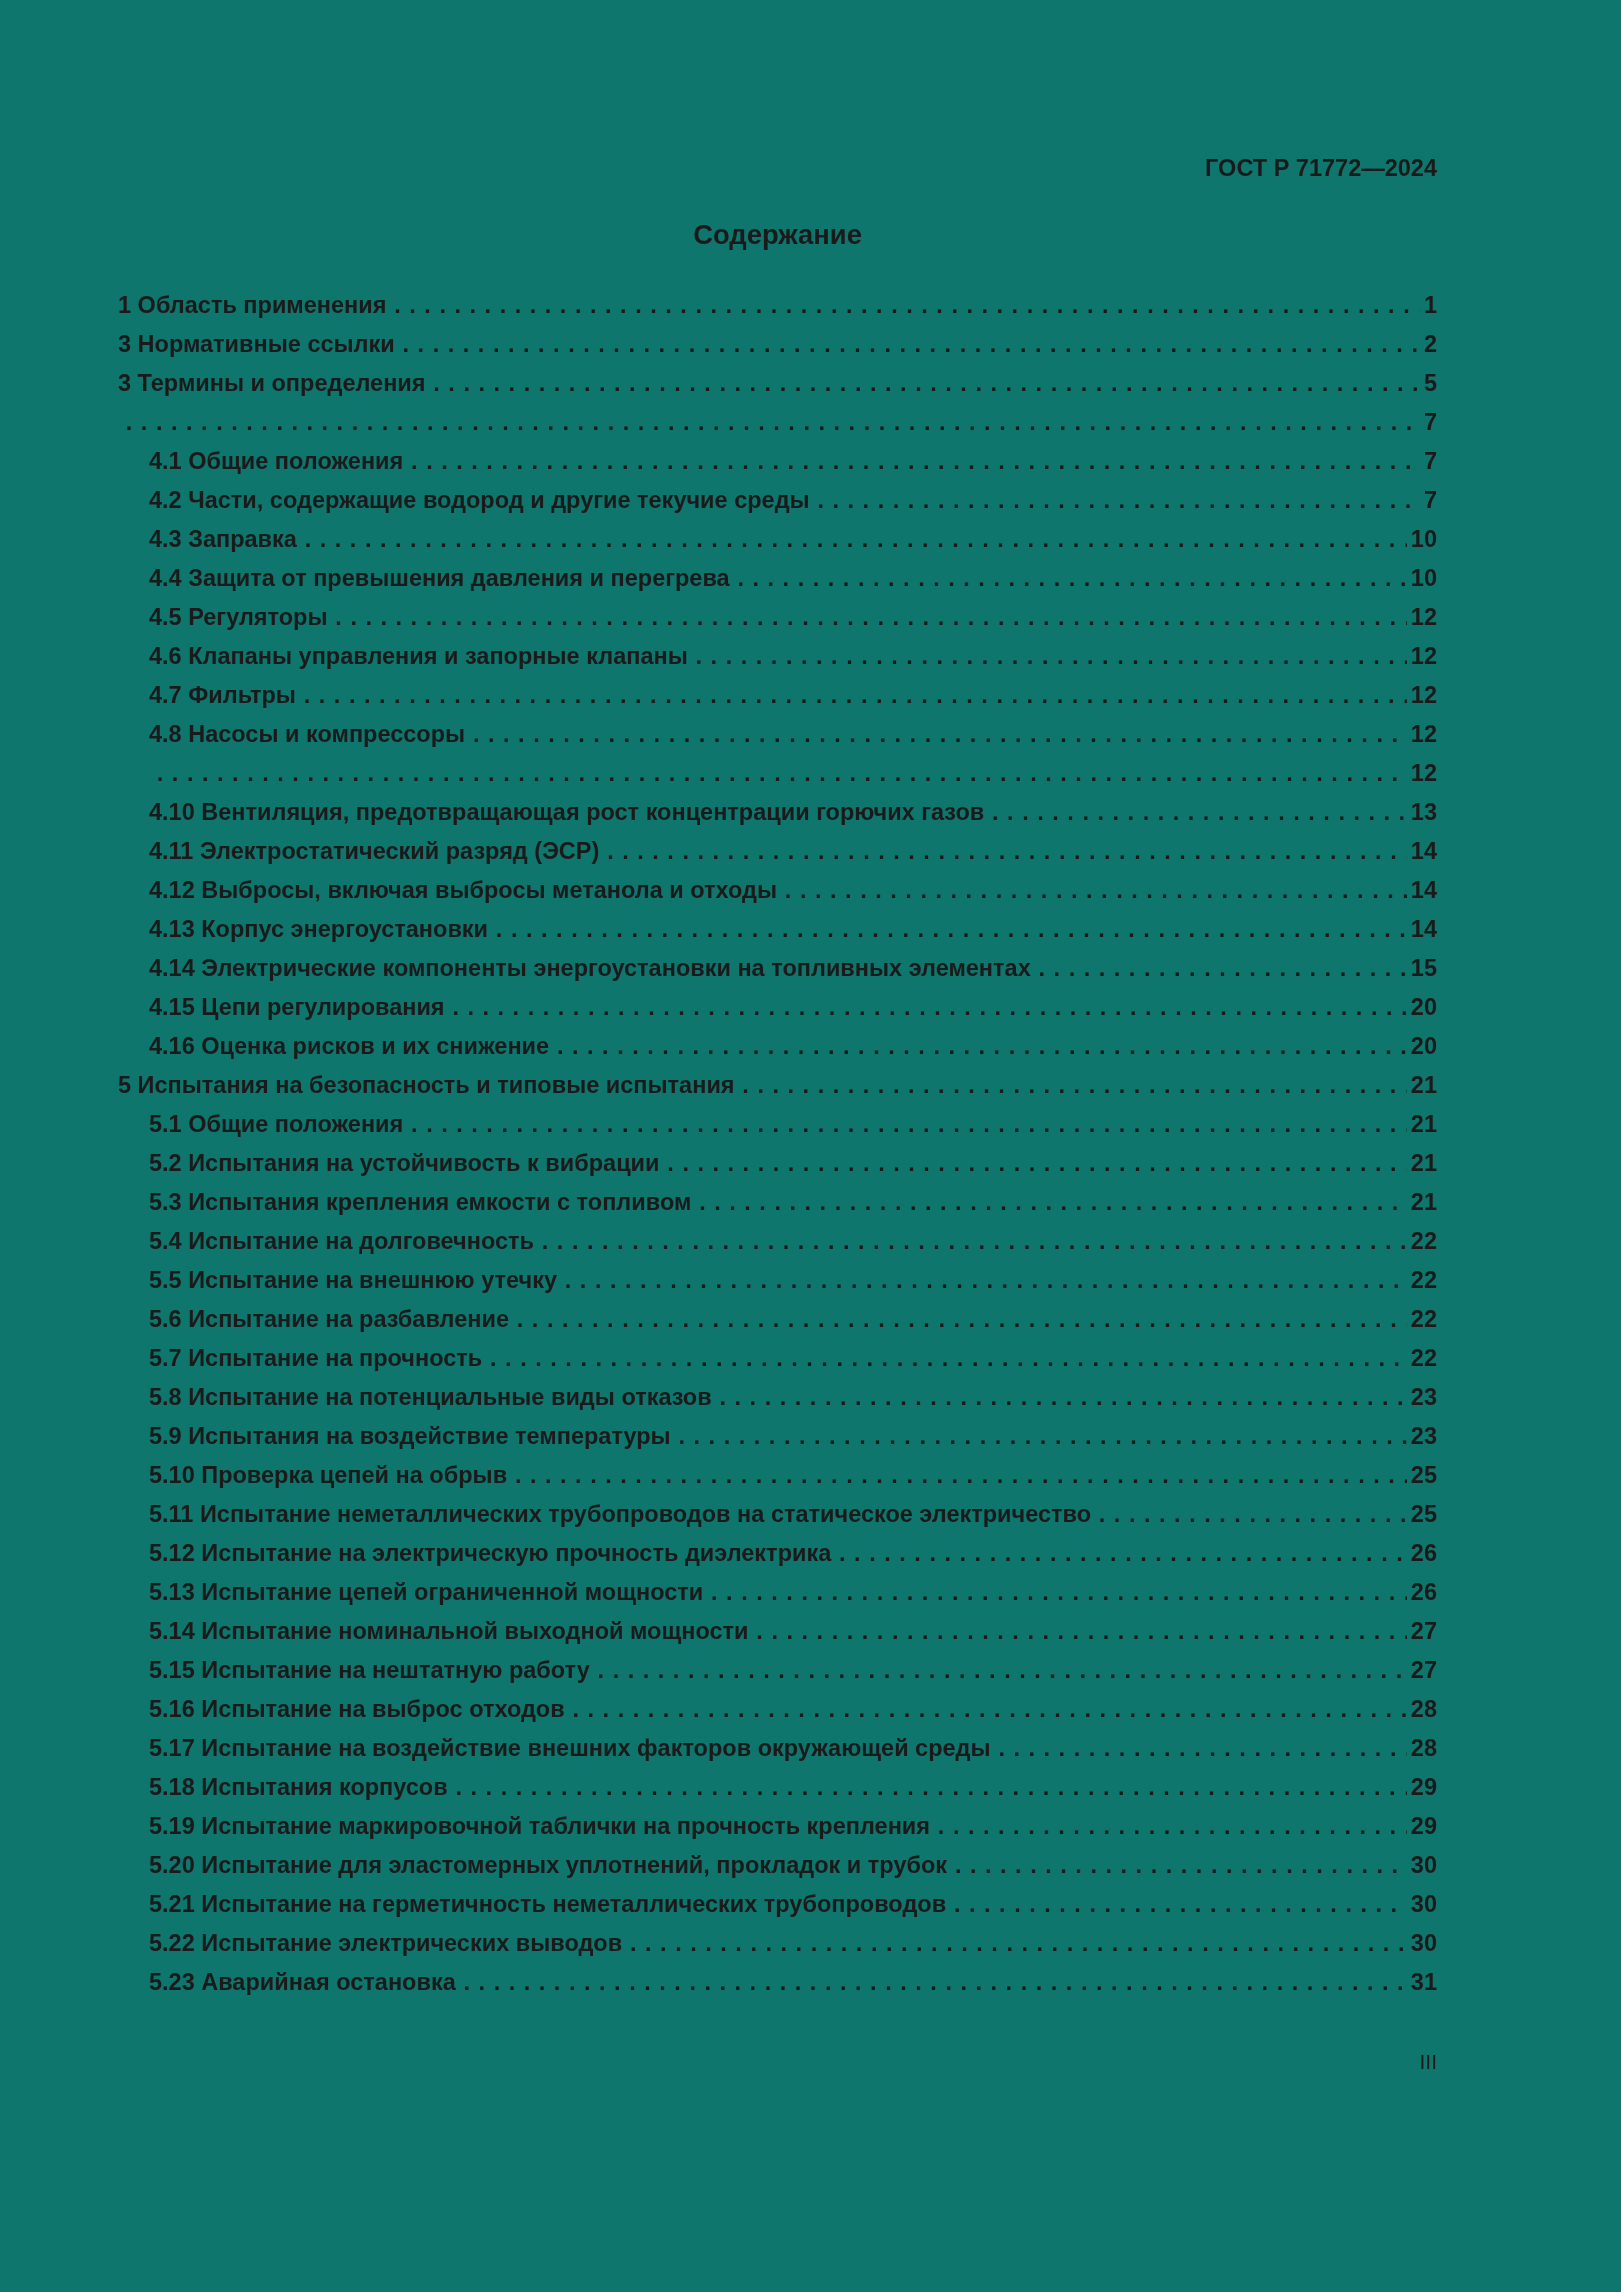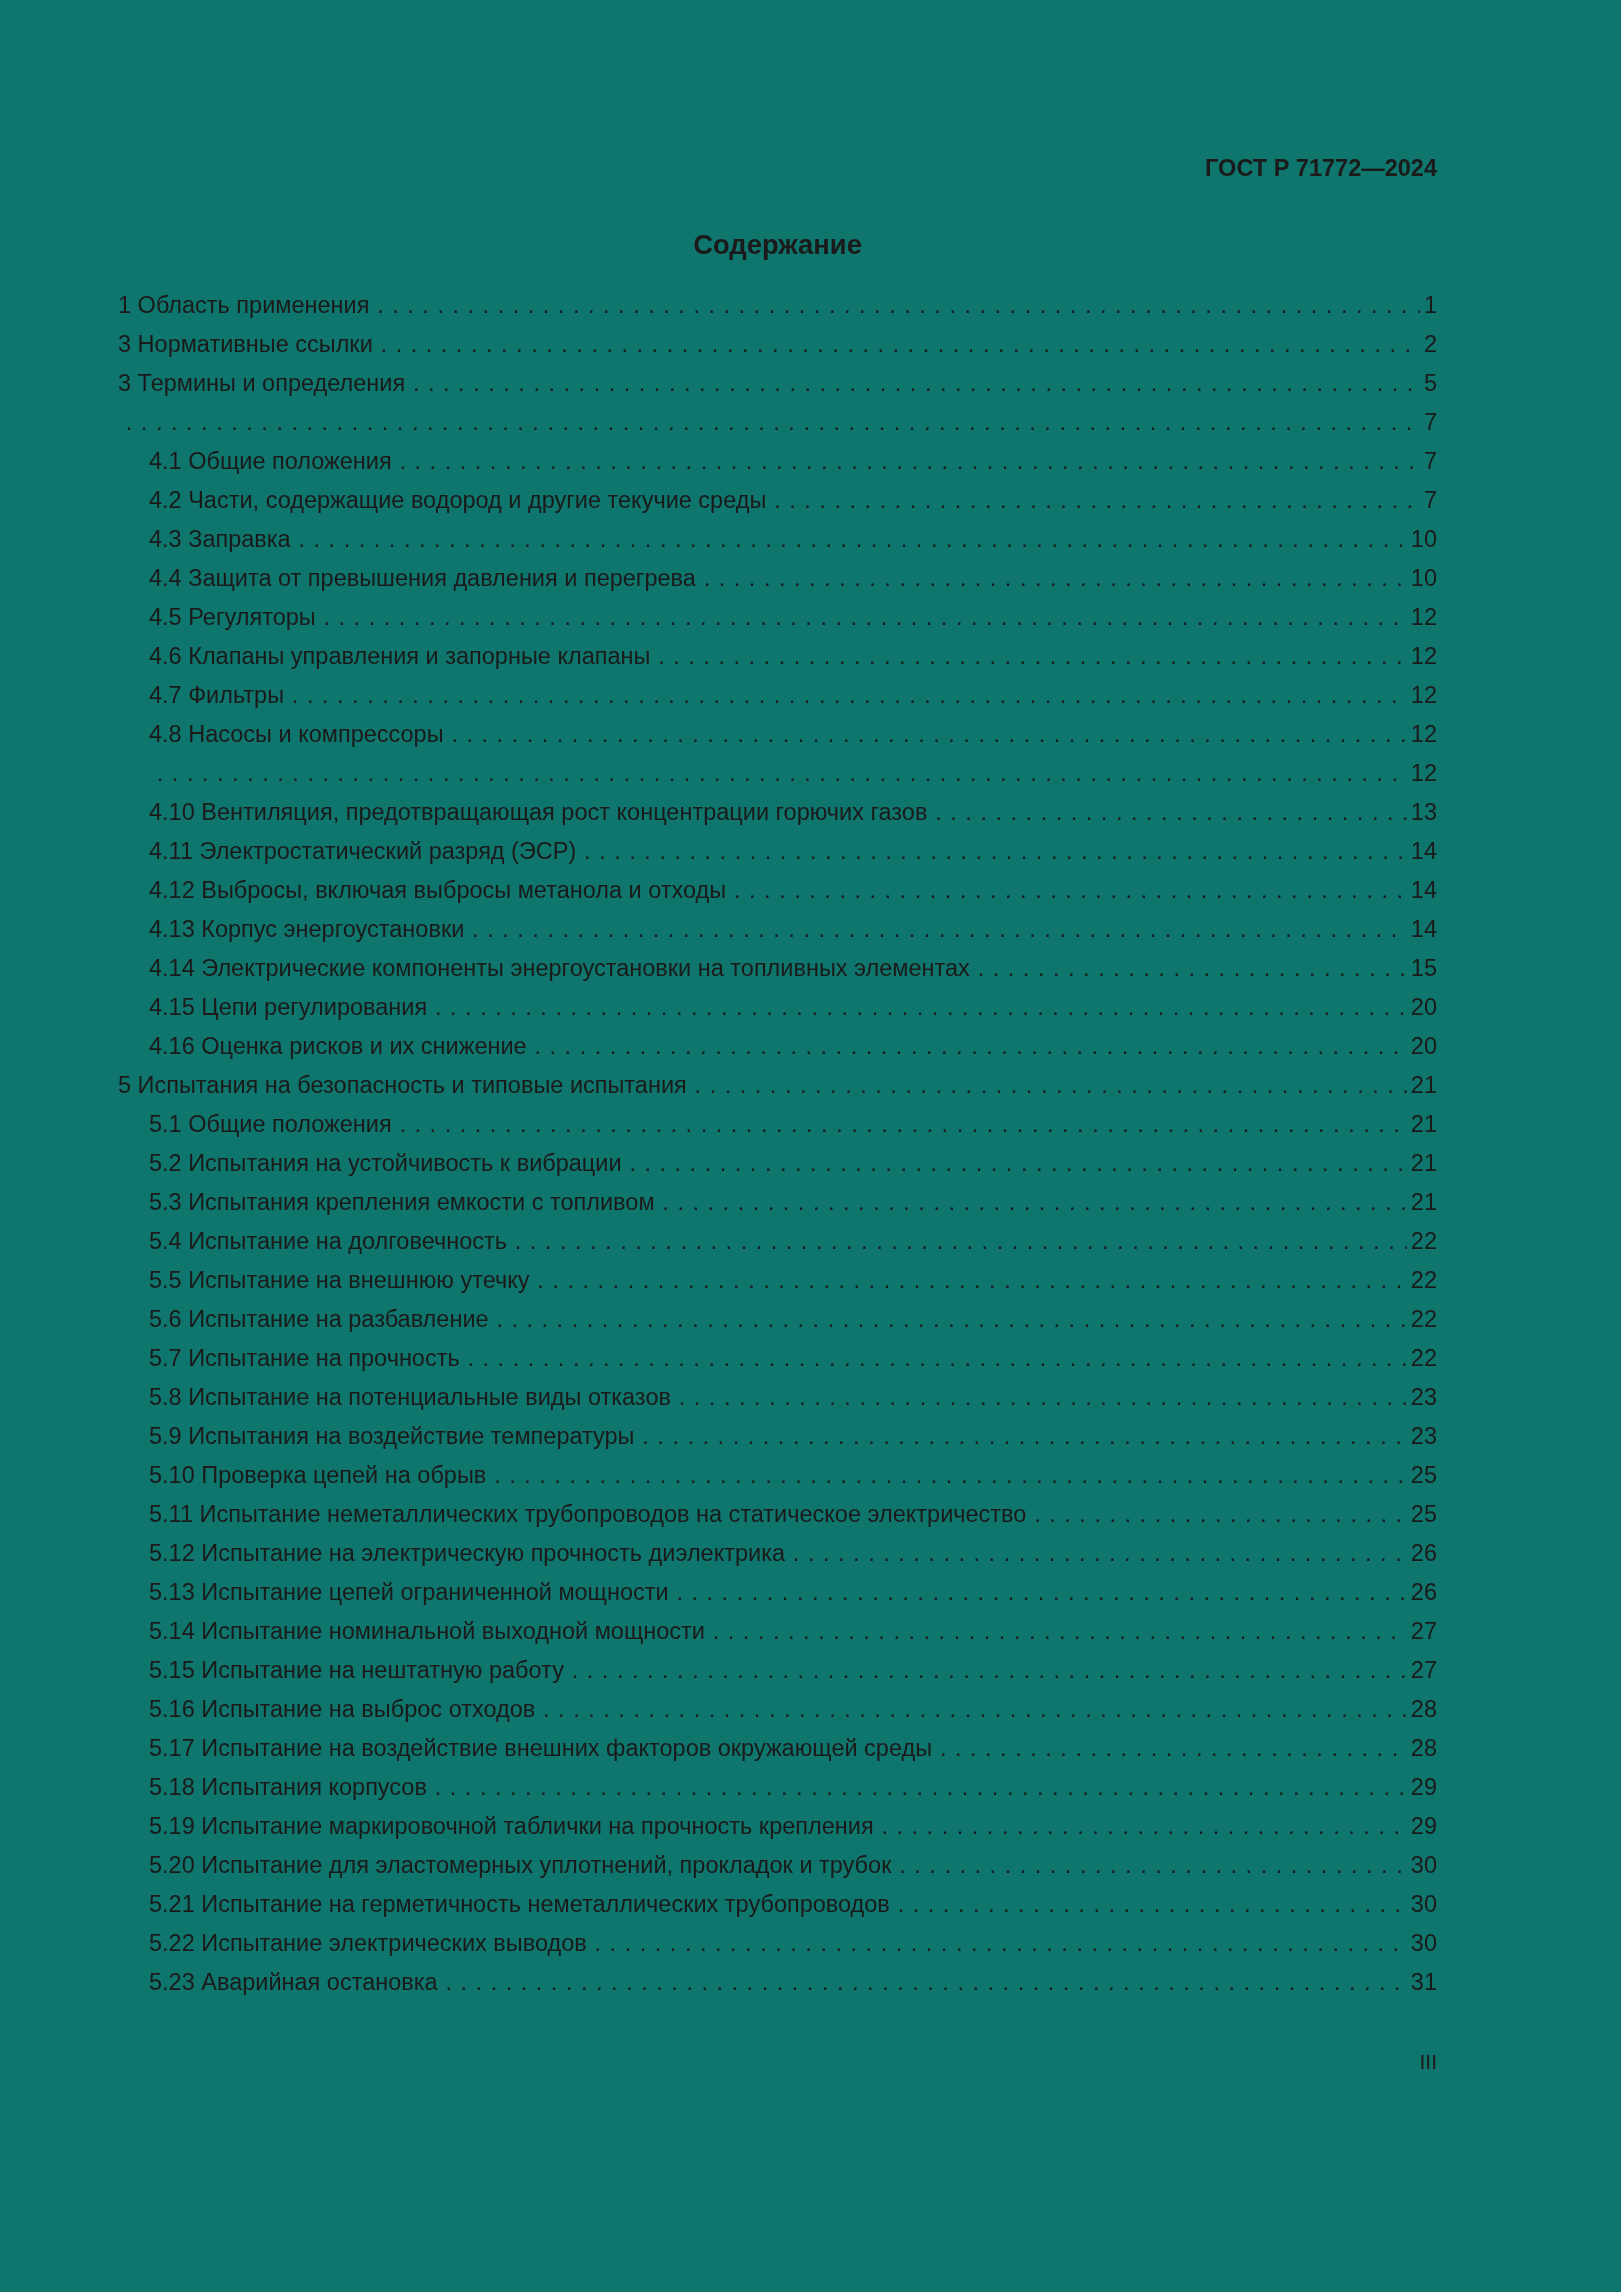--- a/index.html
+++ b/index.html
@@ -19,39 +19,40 @@
   .doc-code {
     position: absolute;
     top: 155px;
     right: 184px;
     font-size: 23.5px;
     font-weight: bold;
     white-space: nowrap;
   }
   .toc-title {
     position: absolute;
-    top: 229px;
+    top: 219px;
     left: 118px;
     width: 1319px;
     text-align: center;
     font-size: 27.4px;
     font-weight: bold;
   }
   .toc {
     position: absolute;
     top: 286px;
     left: 118px;
     width: 1319px;
   }
   .toc-row {
     display: flex;
     align-items: baseline;
     height: 39px;
     font-size: 23.5px;
     line-height: 39px;
+    font-weight: bold;
   }
   .toc-row.indent {
     padding-left: 31px;
   }
   .toc-label {
     white-space: nowrap;
     flex: 0 0 auto;
   }
   .toc-dots {
     flex: 1 1 auto;

